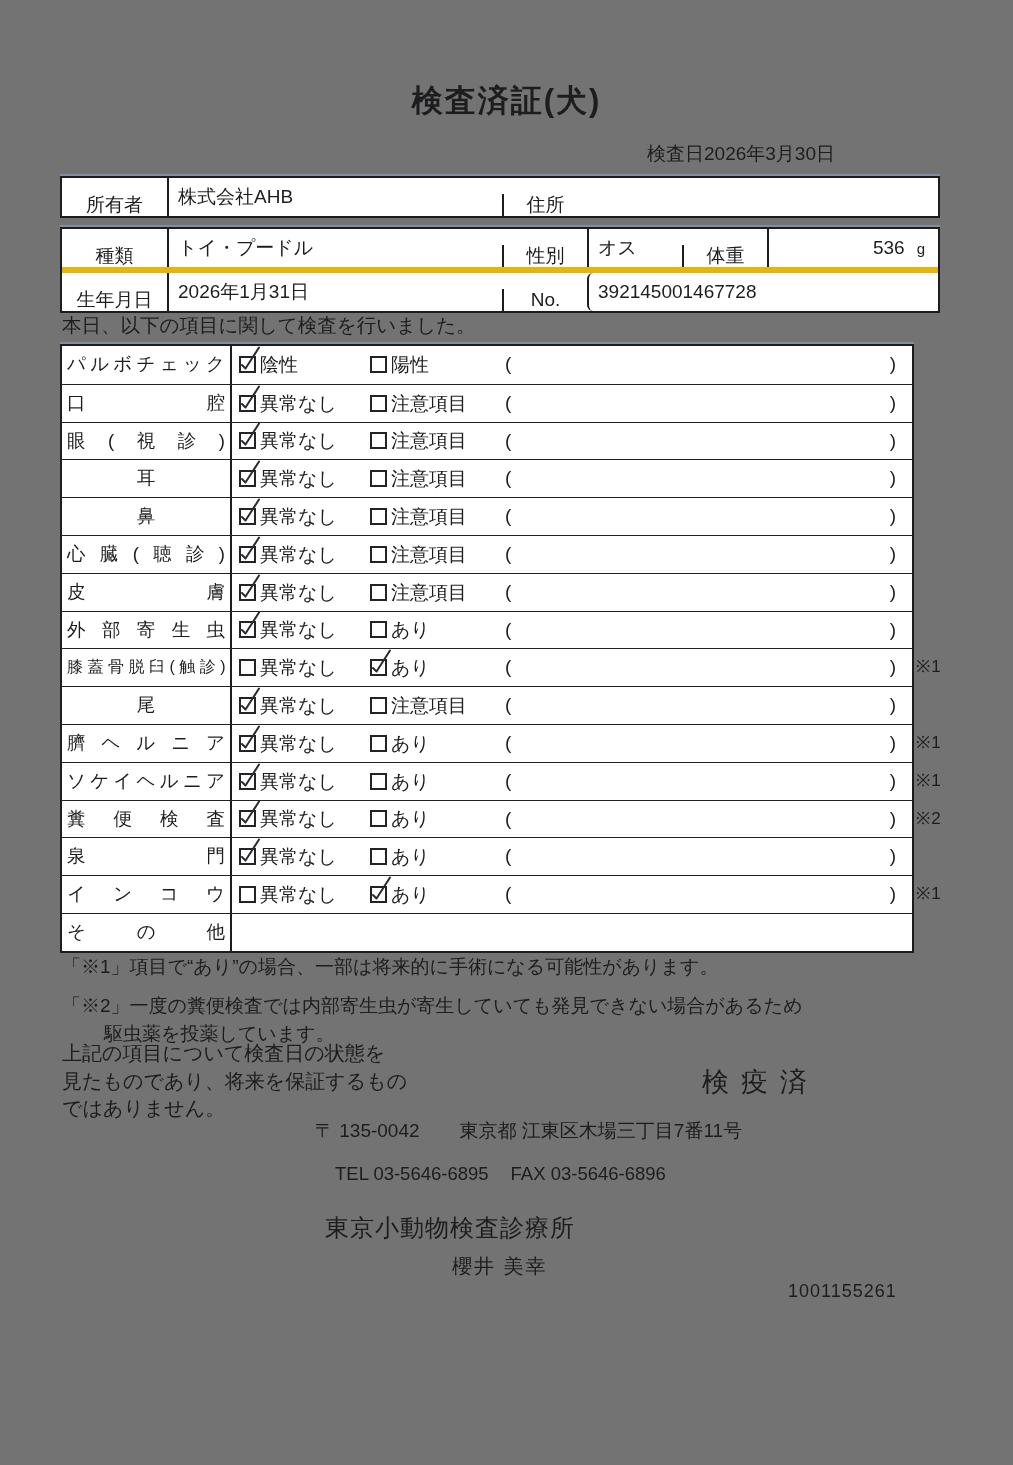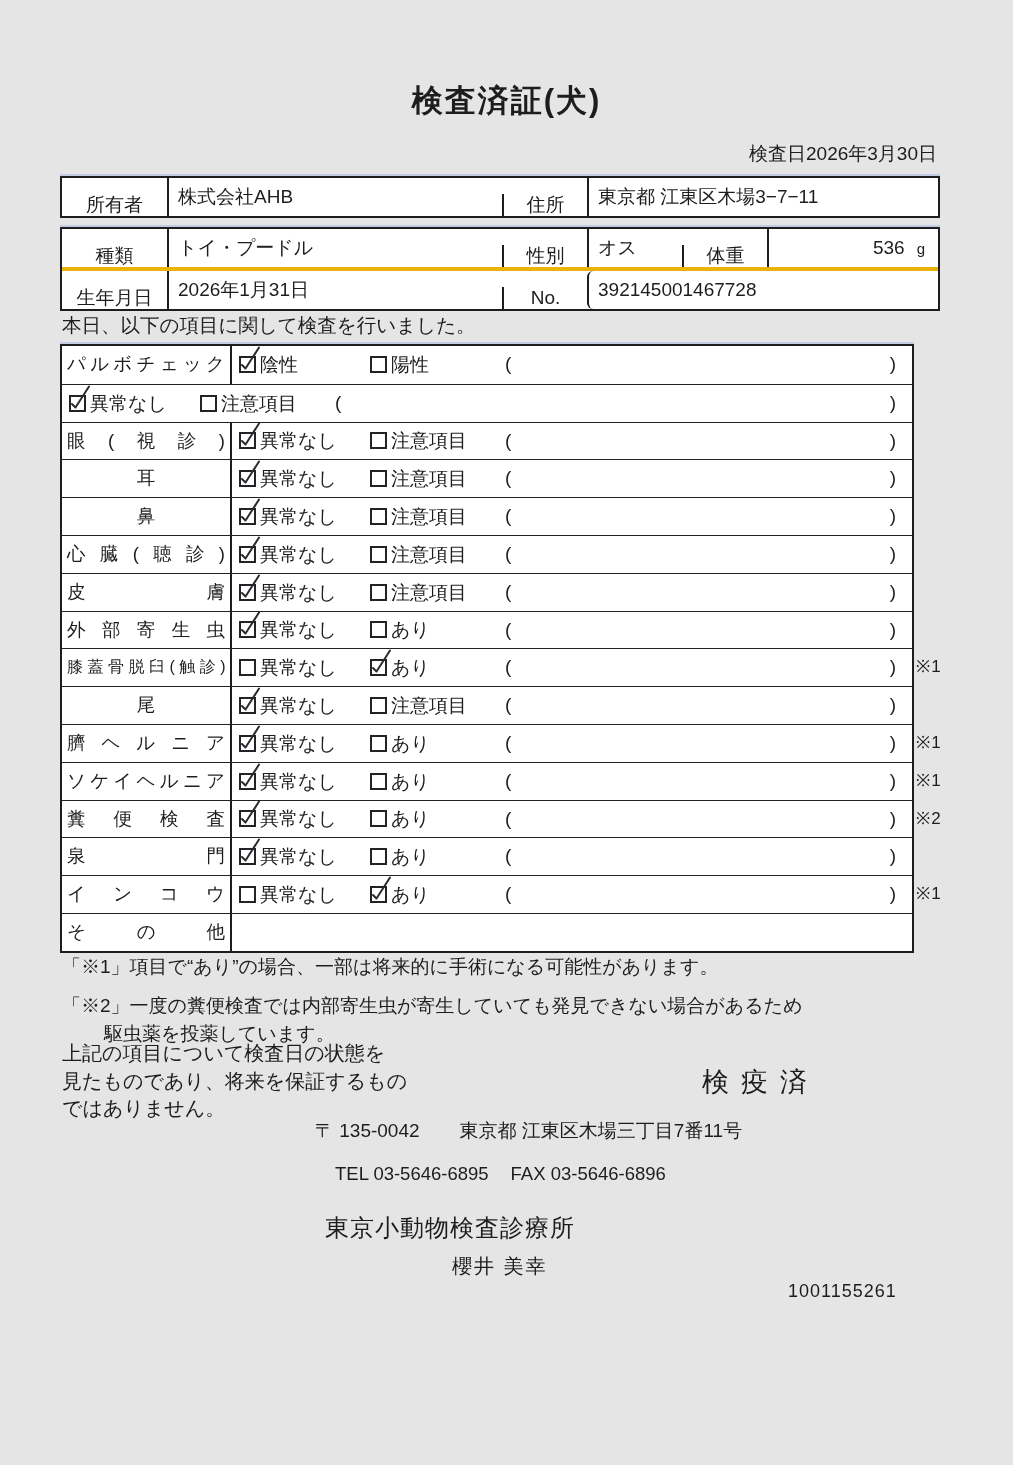--- a/index.html
+++ b/index.html
@@ -1,32 +1,32 @@
 <!DOCTYPE html>
 <html><head>
 <meta charset="utf-8">
 <style>
   html,body{margin:0;padding:0;background:#ffffff;}
   .page{
-    position:relative;width:1013px;height:1465px;background:#e5e5e5;
+    position:relative;width:1013px;height:1465px;background:#737373;
     font-family:"Liberation Sans",sans-serif;color:#1d1d20;overflow:hidden;
   }
   .title{
     position:absolute;top:80px;left:0;width:100%;margin:0;text-align:center;
     font-size:31px;font-weight:bold;letter-spacing:2px;
   }
   .date-row{
     position:absolute;left:545px;top:141px;width:392px;display:flex;
-    justify-content:flex-end;font-size:19px;
+    justify-content:center;font-size:19px;
   }
   
   .tbl{position:absolute;box-sizing:border-box;border:2px solid #1d1d20;
        box-shadow:0 -2px 0 rgba(150,175,225,.45);background:#fff;}
   .trow{display:flex;height:38px;}
-  .trow + .trow{border-top:4px solid #eab308;}
+  .trow + .trow{border-top:6px solid #eab308;}
   .c{box-sizing:border-box;display:flex;align-items:center;padding:0 9px;
      font-size:19px;overflow:hidden;white-space:nowrap;}
   .c + .c{border-left:2px solid #1d1d20;}
   .c.hdr{justify-content:center;padding:0 4px;margin-top:16px;}
   .c.right{justify-content:flex-end;}
   .unit{font-size:15px;margin-left:12px;padding-right:4px;}
   .intro{position:absolute;left:62px;top:312px;font-size:19.5px;}
 
   
   .ctable{position:absolute;left:60px;top:344px;width:850px;box-sizing:content-box;
@@ -75,21 +75,20 @@
   <div class="date-row">
     <span>検査日</span>
     <span>2026年3月30日</span>
   </div>
 
   <div class="tbl" style="left:60px;top:176px;width:880px;">
     <div class="trow">
       <div class="c hdr" style="width:105px;">所有者</div>
       <div class="c" style="width:335px;">株式会社AHB</div>
       <div class="c hdr" style="width:85px;">住所</div>
-      <div class="c" style="flex:1;">東京都 江東区木場3−7−11</div>
     </div>
   </div>
 
   <div class="tbl" style="left:60px;top:227px;width:880px;">
     <div class="trow">
       <div class="c hdr" style="width:105px;">種類</div>
       <div class="c" style="width:335px;">トイ・プードル</div>
       <div class="c hdr" style="width:85px;">性別</div>
       <div class="c" style="width:95px;">オス</div>
       <div class="c hdr" style="width:85px;">体重</div>
@@ -124,20 +123,21 @@
           <span class="cbox"></span>
           <span>陽性</span>
         </span>
         <span class="po">(</span>
         <span class="pc">)</span>
         <span class="refmark"></span>
       </div>
     </div>
 
     <div class="row">
+      <div class="label">口腔</div>
       <div class="content">
         <span class="opt o1">
           <span class="cbox checked">
               <svg class="mark" viewBox="0 0 26 28">
                 <path d="M5 20 L8.5 23.5 L22 2.5"></path>
               </svg>
             </span>
           <span>異常なし</span>
         </span>
         <span class="opt o2">

